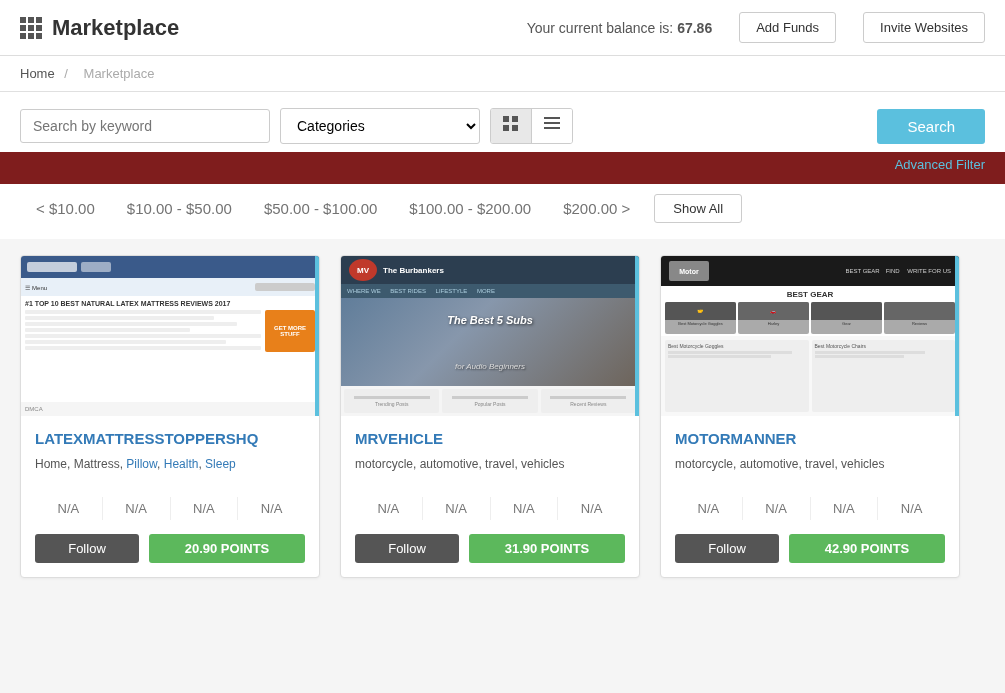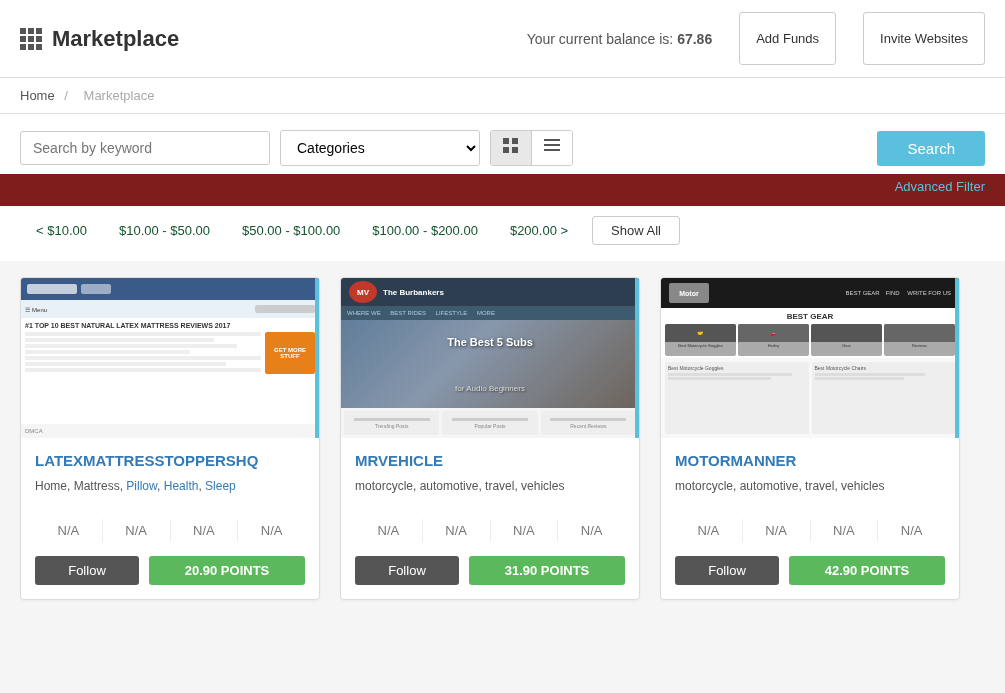--- a/index.html
+++ b/index.html
@@ -41,21 +41,21 @@
       gap: 27px;
     }
     .balance-text {
       color: #555;
       font-size: 14px;
     }
     .btn-outline {
       border: 1px solid #ccc;
       background: #fff;
       color: #333;
-      padding: 18px 16px;
+      padding: 7px 16px;
       border-radius: 3px;
       cursor: pointer;
       font-size: 13px;
     }
 
     
     .breadcrumb {
       background: #fff;
       border-bottom: 1px solid #e0e0e0;
       padding: 10px 20px;
@@ -137,22 +137,22 @@
       background: #fff;
       padding: 10px 20px 16px;
       display: flex;
       align-items: center;
       gap: 0;
       flex-wrap: wrap;
     }
     .price-btn {
       background: none;
       border: none;
-      color: #14532d;
-      font-size: 13px;
+      color: #737373;
+      font-size: 15px;
       padding: 6px 16px;
       cursor: pointer;
     }
     .show-all-btn {
       border: 1px solid #ccc;
       background: #fff;
       color: #333;
       font-size: 13px;
       padding: 6px 18px;
       border-radius: 3px;
@@ -398,21 +398,21 @@
           <span style="font-size:8px; color:#fff; font-weight:bold;">The Burbankers</span>
         </div>
         <div style="background:#3d5a6e; height:14px; display:flex; align-items:center; gap:8px; padding:0 6px;">
           <span style="font-size:6px; color:#acd;">WHERE WE&nbsp;</span>
           <span style="font-size:6px; color:#acd;">BEST RIDES&nbsp;</span>
           <span style="font-size:6px; color:#acd;">LIFESTYLE&nbsp;</span>
           <span style="font-size:6px; color:#acd;">MORE</span>
         </div>
         <div style="flex:1; background:#7a8a9a; display:flex; align-items:center; justify-content:center; position:relative; overflow:hidden;">
           <div style="position:absolute; top:0;left:0;right:0;bottom:0; background: linear-gradient(135deg, #5a7a9a 0%, #8a9ab0 40%, #6a5a4a 100%); opacity:0.8;"></div>
-          <div style="position:relative; text-align:center; padding:6px;">
+          <div style="position:relative; text-align:center; padding:6px;font-style:italic;">
             <div style="font-size:11px; color:#fff; font-weight:bold; text-shadow:1px 1px 3px rgba(0,0,0,0.7);">The Best 5 Subs</div>
             <div style="font-size:8px; color:#ddd; text-shadow:1px 1px 2px rgba(0,0,0,0.6);margin-top:36px;">for Audio Beginners</div>
           </div>
         </div>
         <div style="background:#f5f5f5; height:30px; display:flex; gap:3px; padding:3px;">
           <div style="flex:1; background:#eee; border-radius:2px; display:flex;flex-direction:column;align-items:center;justify-content:center;">
             <div style="height:3px;width:80%;background:#ccc;margin-bottom:2px;"></div>
             <div style="font-size:5px;color:#888;">Trending Posts</div>
           </div>
           <div style="flex:1; background:#eee; border-radius:2px; display:flex;flex-direction:column;align-items:center;justify-content:center;">

